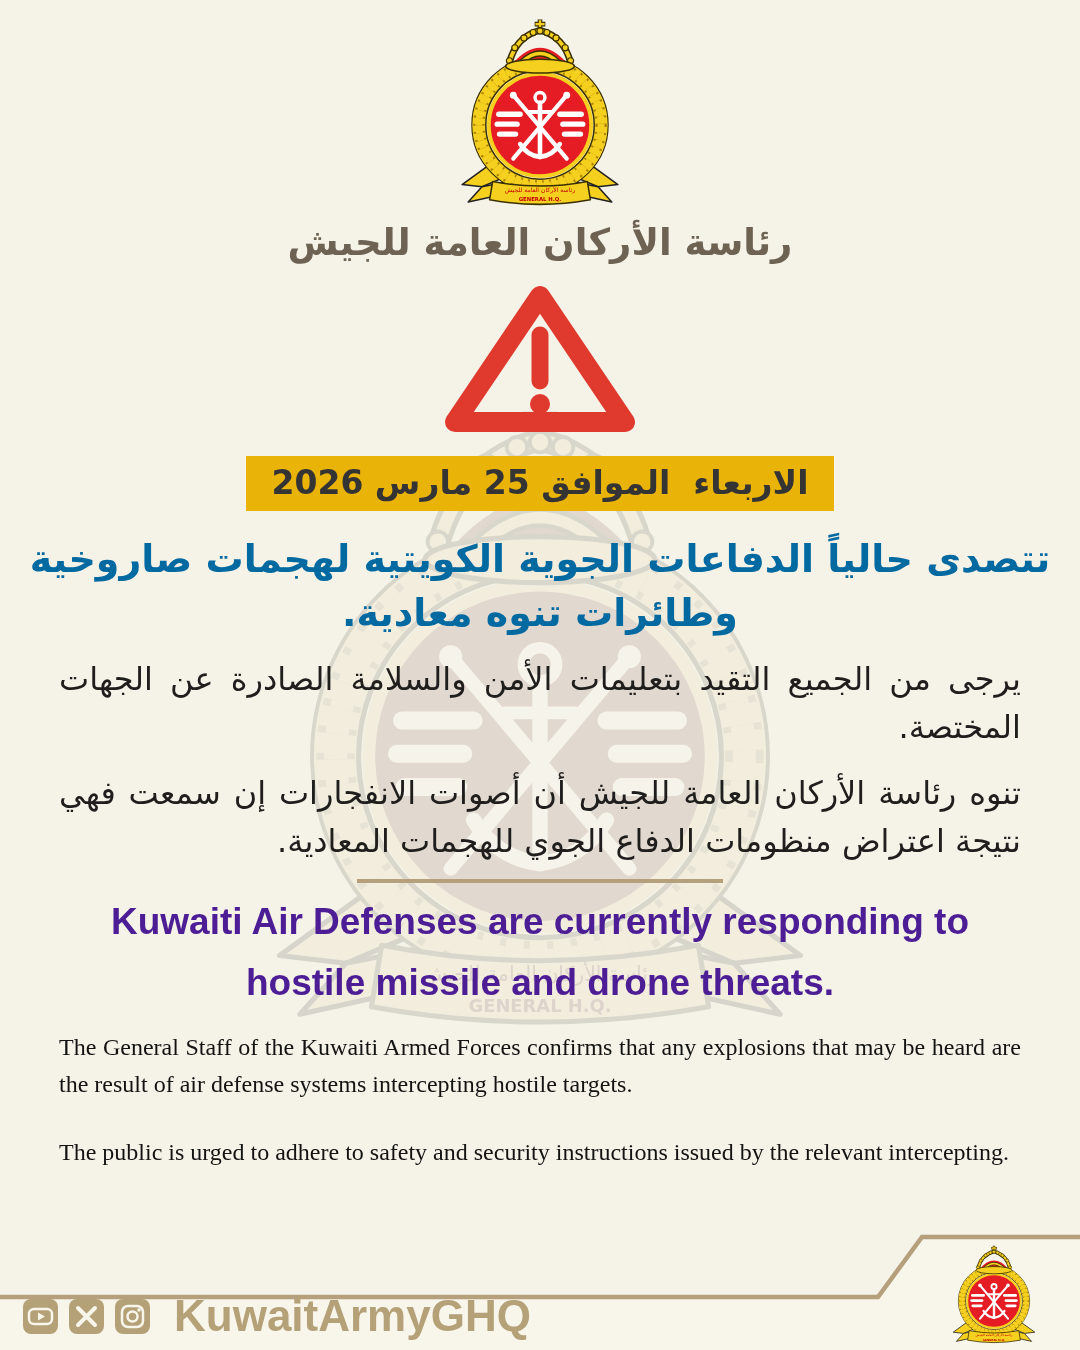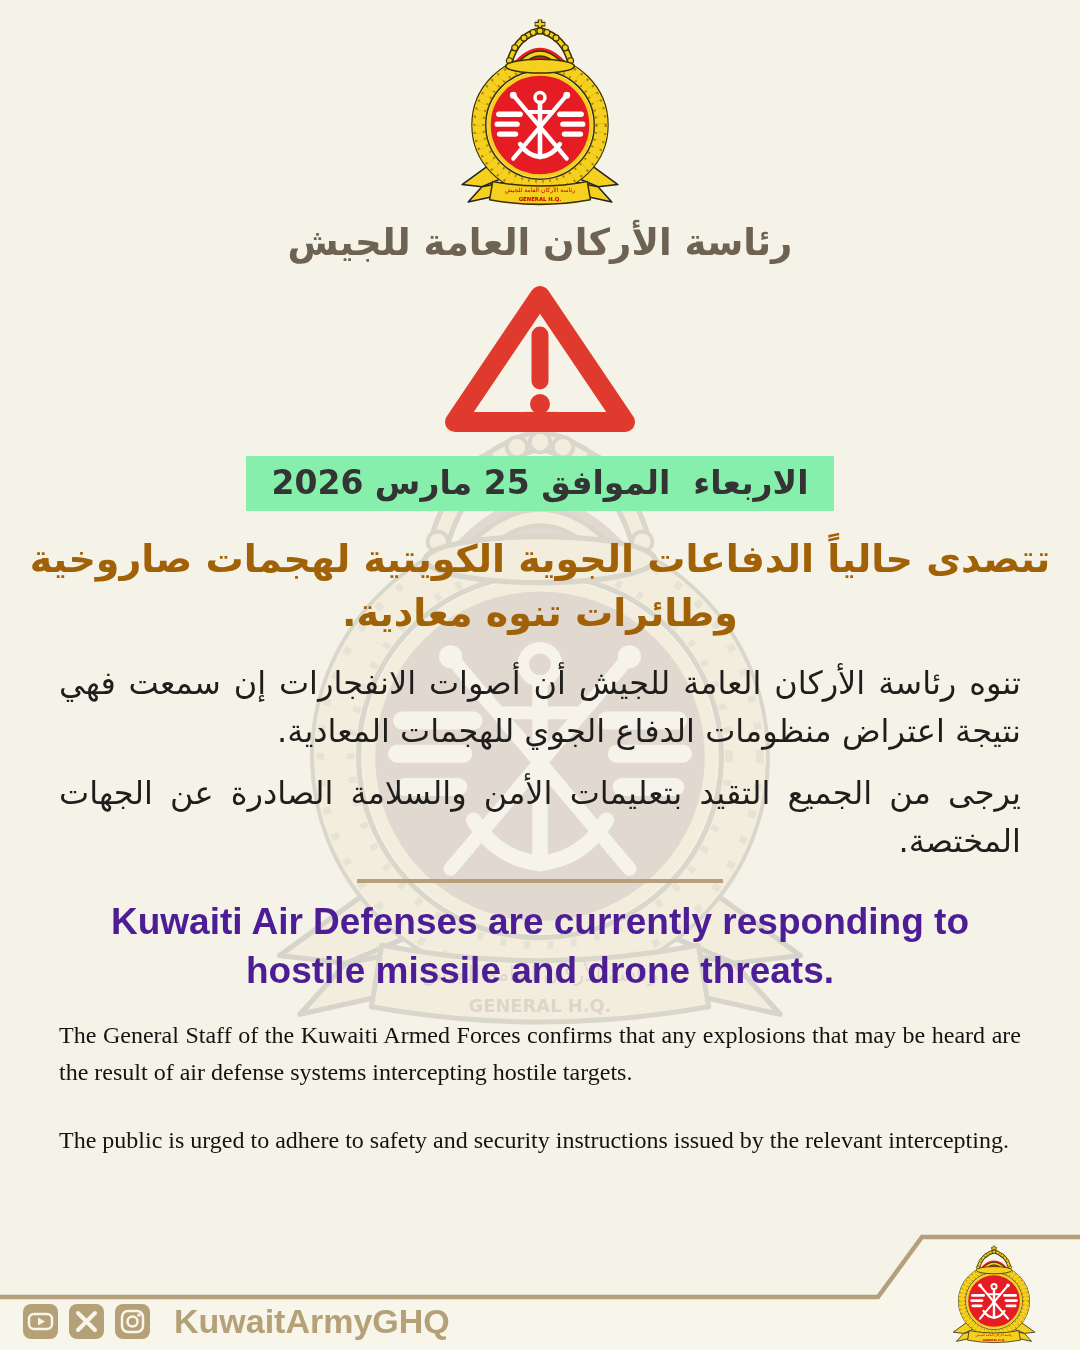--- a/index.html
+++ b/index.html
@@ -13,47 +13,47 @@
   
   .content{position:relative;z-index:2;display:flex;flex-direction:column;align-items:center;
     padding:18px 58px 0 58px;}
 
   .emblem-top{width:168px;height:191px;flex:none;}
 
   .org-title{margin-top:12px;font-size:37px;font-weight:bold;color:#6e6353;white-space:nowrap;}
 
   .warning{margin-top:14px;width:206px;height:158px;}
 
-  .date-badge{margin-top:20px;background:#86efac;color:#343434;font-weight:bold;
+  .date-badge{margin-top:20px;background:#eab308;color:#343434;font-weight:bold;
     font-size:33px;padding:7px 26px 9px 26px;white-space:pre-wrap;direction:rtl;}
 
-  .head-ar{margin-top:22px;color:#a16207;font-weight:bold;font-size:38px;line-height:1.42;
+  .head-ar{margin-top:22px;color:#0369a1;font-weight:bold;font-size:38px;line-height:1.42;
     text-align:center;direction:rtl;white-space:nowrap;}
   .head-ar + .head-ar{margin-top:0;}
 
   .para-ar{margin-top:18px;width:962px;color:#1f1e1c;font-size:32px;line-height:1.5;
     direction:rtl;text-align:justify;}
   .para-ar.second{margin-top:14px;}
 
   .divider{margin-top:14px;width:366px;height:4px;background:#b5a07b;}
 
   .head-en{margin-top:16px;color:#4c1d95;font-weight:bold;font-size:37px;line-height:1.22;
     font-family:"Liberation Sans","DejaVu Sans",sans-serif;text-align:center;white-space:nowrap;}
-  .head-en + .head-en{margin-top:4px;}
+  .head-en + .head-en{margin-top:16px;}
 
   .para-en{margin-top:24px;width:962px;color:#131312;font-size:24px;line-height:1.55;
     font-family:"Liberation Serif","DejaVu Serif",serif;text-align:justify;}
   .para-en.second{margin-top:30px;}
 
   
   .footer{position:absolute;left:0;bottom:0;width:1080px;height:120px;z-index:3;}
   .footer-band{position:absolute;left:0;top:0;width:1080px;height:120px;}
   .social-row{position:absolute;left:22px;bottom:9px;display:flex;align-items:center;gap:9px;}
   .social-icon{width:37px;height:37px;}
-  .handle{margin-left:14px;color:#b5a178;font-weight:bold;font-size:34px;
+  .handle{margin-left:14px;color:#b5a178;font-weight:bold;font-size:44px;
     font-family:"Liberation Sans","DejaVu Sans",sans-serif;}
   .emblem-bottom{position:absolute;right:42px;bottom:5px;width:88px;height:100px;}
 </style>
 </head>
 <body>
 
 <svg width="0" height="0" style="position:absolute" aria-hidden="true">
   <defs>
     <symbol id="army-emblem" viewBox="0 0 220 250">
 
@@ -139,22 +139,22 @@
       <polygon points="103,18 188,144 18,144" fill="none" stroke="#e03a2e" stroke-width="20" stroke-linejoin="round"></polygon>
       <line x1="103" y1="57" x2="103" y2="103" stroke="#e03a2e" stroke-width="17" stroke-linecap="round"></line>
       <circle cx="103" cy="126" r="10" fill="#e03a2e"></circle>
     </svg>
 
     <div class="date-badge">الاربعاء  الموافق 25 مارس 2026</div>
 
     <div class="head-ar">تتصدى حالياً الدفاعات الجوية الكويتية لهجمات صاروخية</div>
     <div class="head-ar">وطائرات تنوه معادية.</div>
 
+    <div class="para-ar second">يرجى من الجميع التقيد بتعليمات الأمن والسلامة الصادرة عن الجهات المختصة.</div>
     <div class="para-ar">تنوه رئاسة الأركان العامة للجيش أن أصوات الانفجارات إن سمعت فهي نتيجة اعتراض منظومات الدفاع الجوي للهجمات المعادية.</div>
-    <div class="para-ar second">يرجى من الجميع التقيد بتعليمات الأمن والسلامة الصادرة عن الجهات المختصة.</div>
 
     <div class="divider"></div>
 
     <div class="head-en">Kuwaiti Air Defenses are currently responding to</div>
     <div class="head-en">hostile missile and drone threats.</div>
 
     <div class="para-en">The General Staff of the Kuwaiti Armed Forces confirms that any explosions that may be heard are the result of air defense systems intercepting hostile targets.</div>
     <div class="para-en second">The public is urged to adhere to safety and security instructions issued by the relevant intercepting.</div>
   </div>
 

